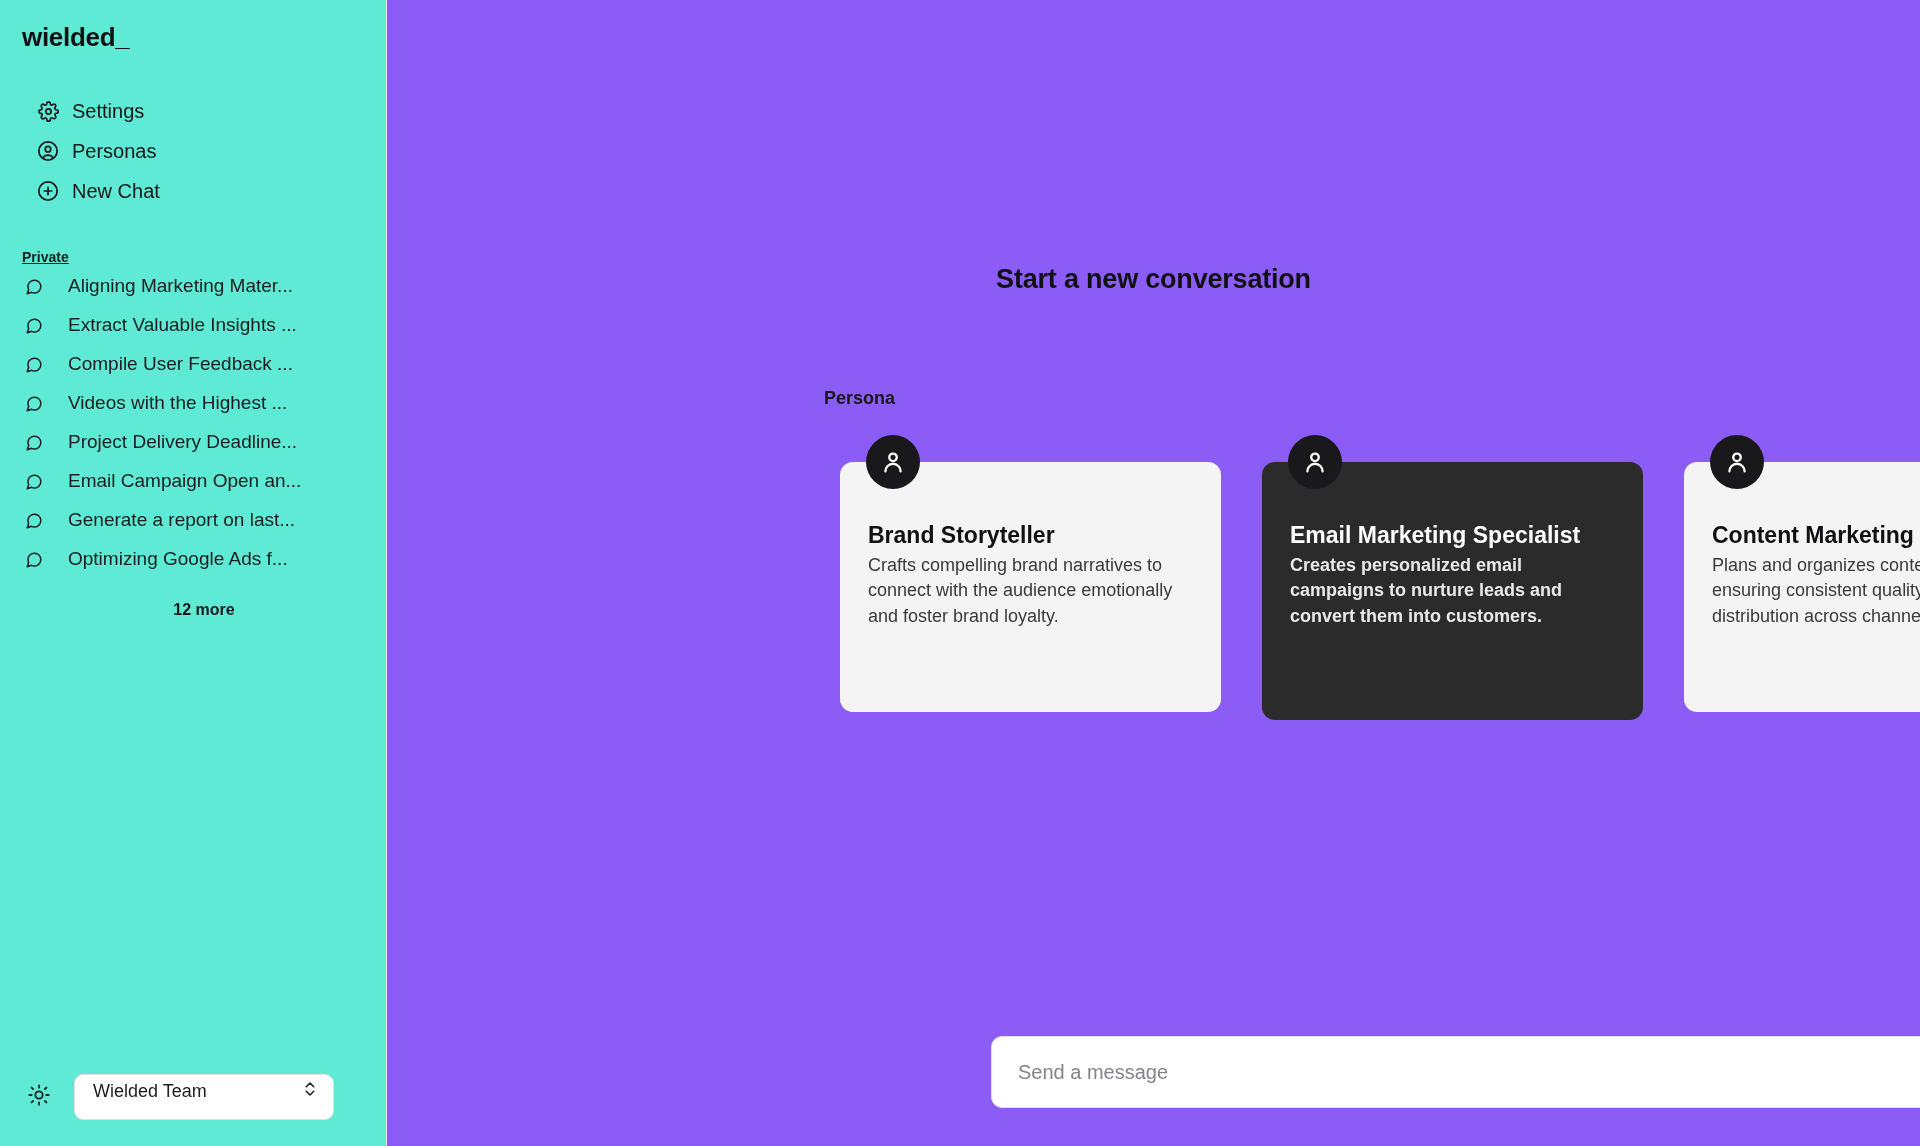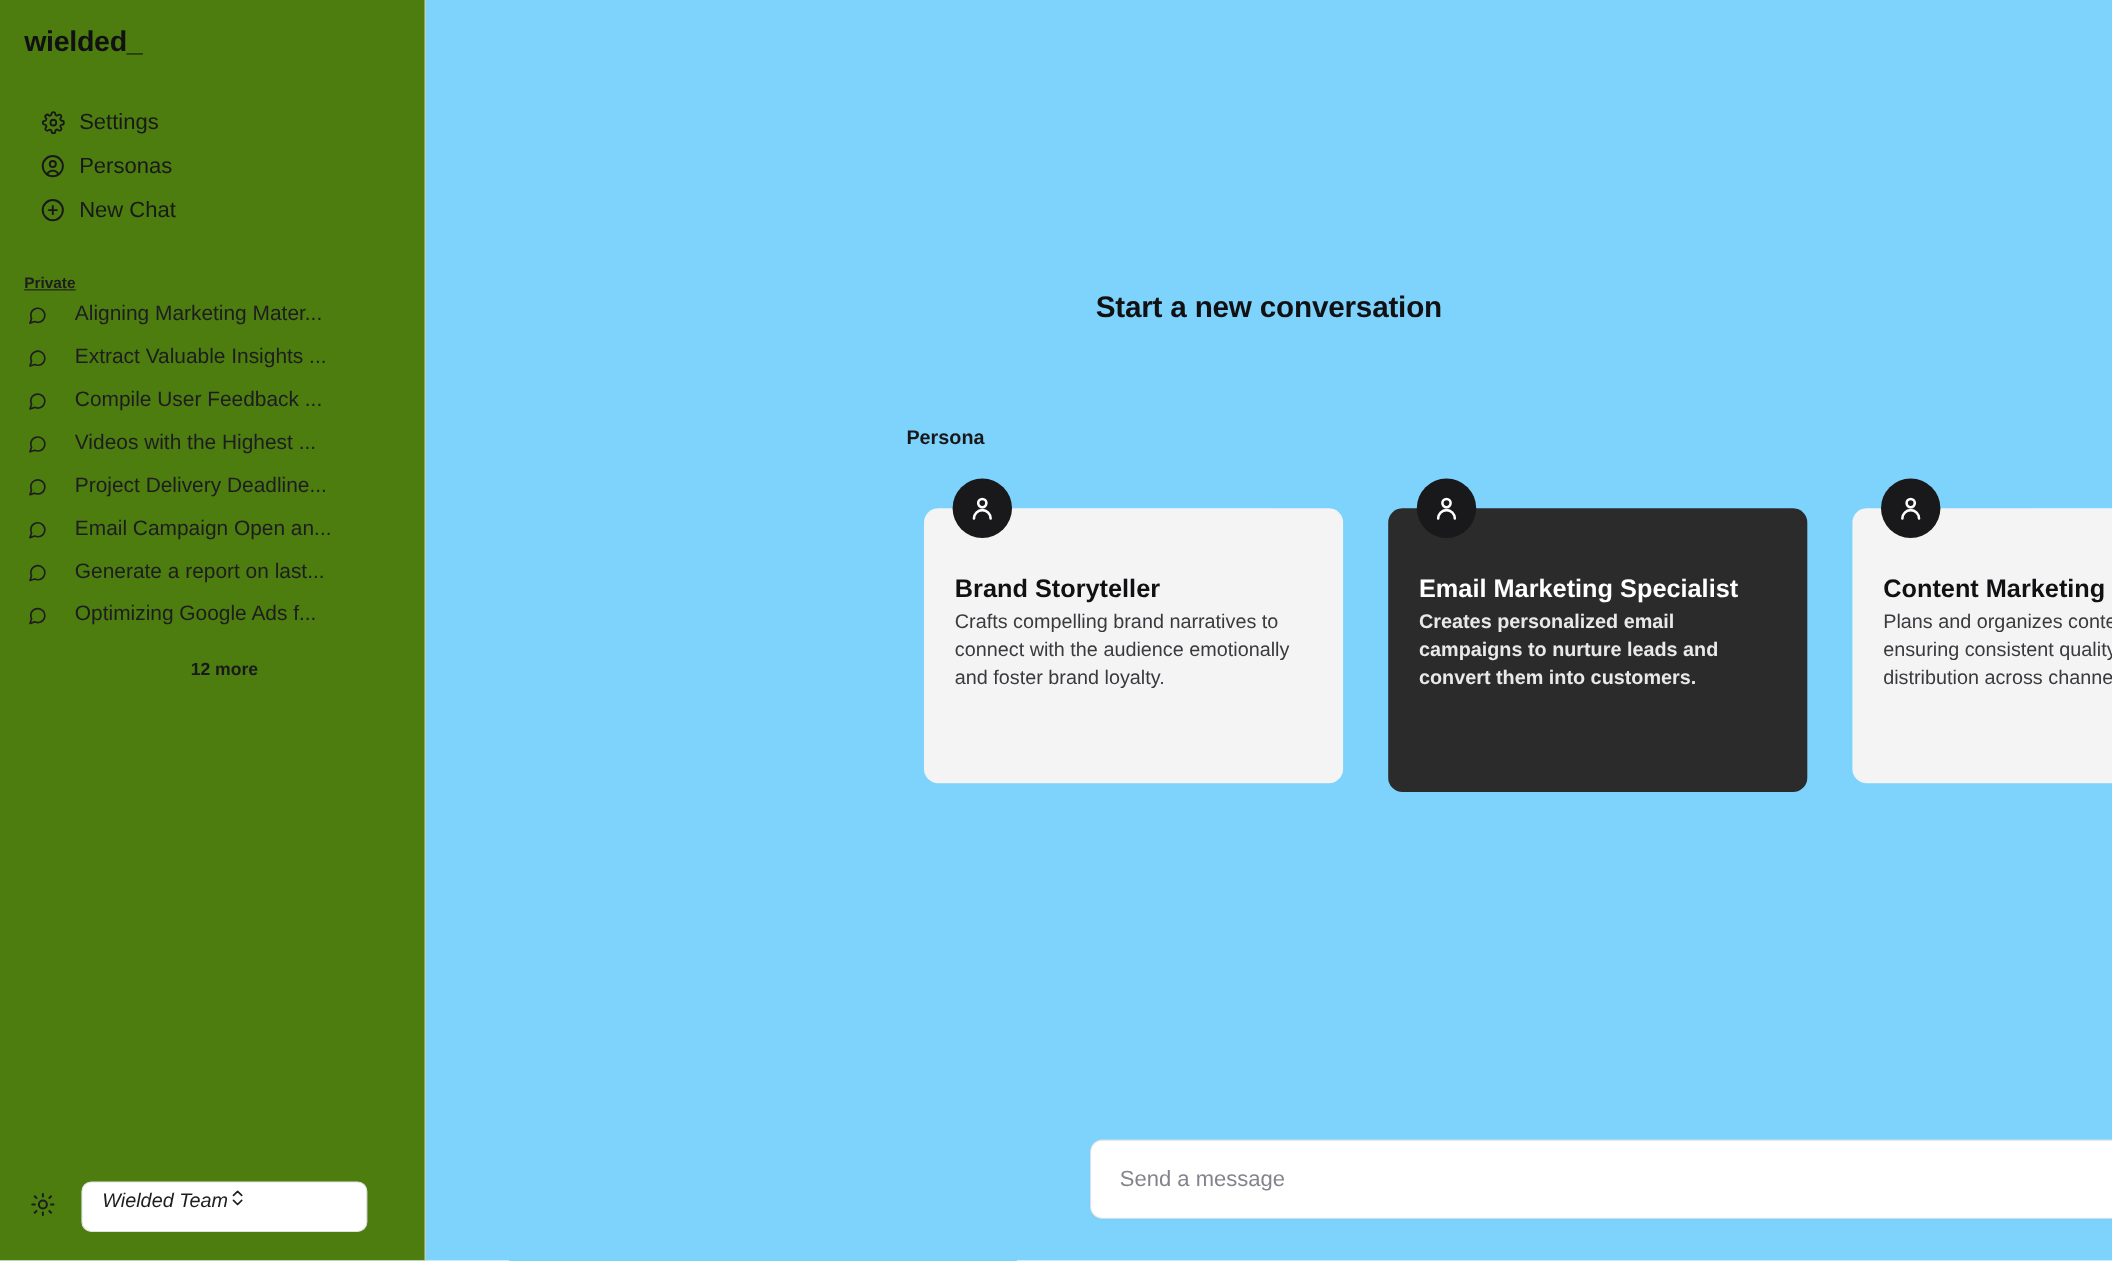--- a/index.html
+++ b/index.html
@@ -7,21 +7,21 @@
     width: 1920px; height: 1146px;
     font-family: "Liberation Sans", sans-serif;
     background: #ffffff;
     overflow: hidden;
   }
   .app { display: flex; width: 1920px; height: 1146px; }
 
   
   .sidebar {
     width: 387px; height: 1146px;
-    background: #4d7c0f;
+    background: #5eead4;
     border-right: 1px solid #e6e6e8;
     display: flex; flex-direction: column;
     padding: 0;
     flex: 0 0 387px;
     position: relative;
   }
   .brand {
     font-size: 26px; font-weight: 700; color: #111113;
     letter-spacing: -0.3px;
     padding: 22px 0 0 22px;
@@ -61,31 +61,30 @@
     display: flex; align-items: center; gap: 18px;
   }
   .theme-toggle {
     width: 34px; height: 34px; border-radius: 8px;
     display: flex; align-items: center; justify-content: center;
     cursor: pointer; color: #1d1d20;
   }
   .team-select {
     flex: 1; height: 46px; background: #ffffff;
     border: 1px solid #e1e1e4; border-radius: 9px;
-    display: flex; align-items: center; 
+    display: flex; align-items: center; justify-content: space-between;
     padding: 0 14px 12px 18px; cursor: pointer;
     max-width: 260px;
-    font-style: italic;
   }
   .team-name { font-size: 18px; color: #1d1d20; }
 
   
   .main {
     flex: 1; height: 1146px; position: relative;
-    background: #7dd3fc; overflow: hidden;
+    background: #8b5cf6; overflow: hidden;
   }
   .headline {
     position: absolute; left: 0; right: 0; top: 264px;
     text-align: center; font-size: 27px; font-weight: 700;
     color: #111113; letter-spacing: -0.2px;
   }
   .persona-label {
     position: absolute; left: 437px; top: 388px;
     font-size: 18px; font-weight: 700; color: #18181b;
   }

